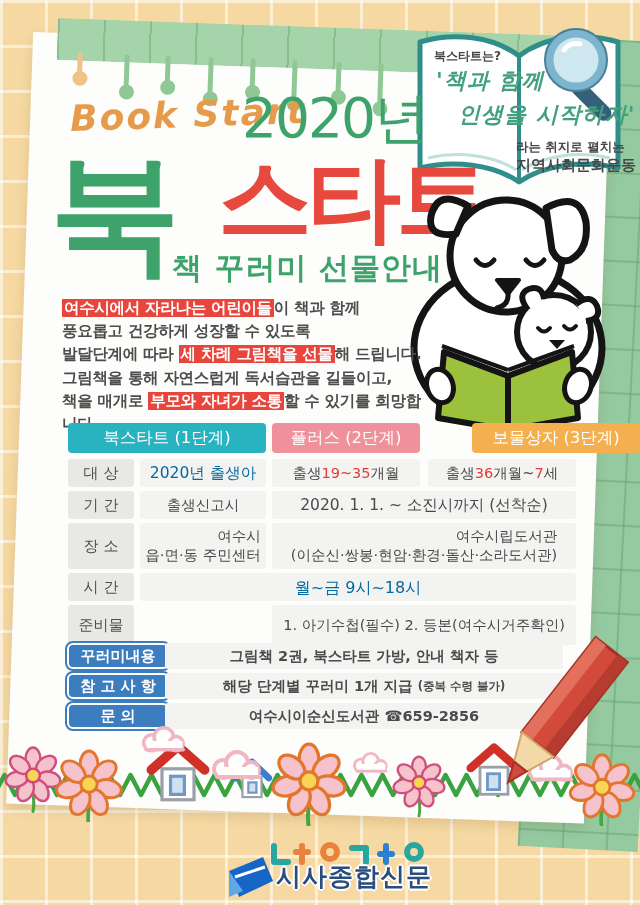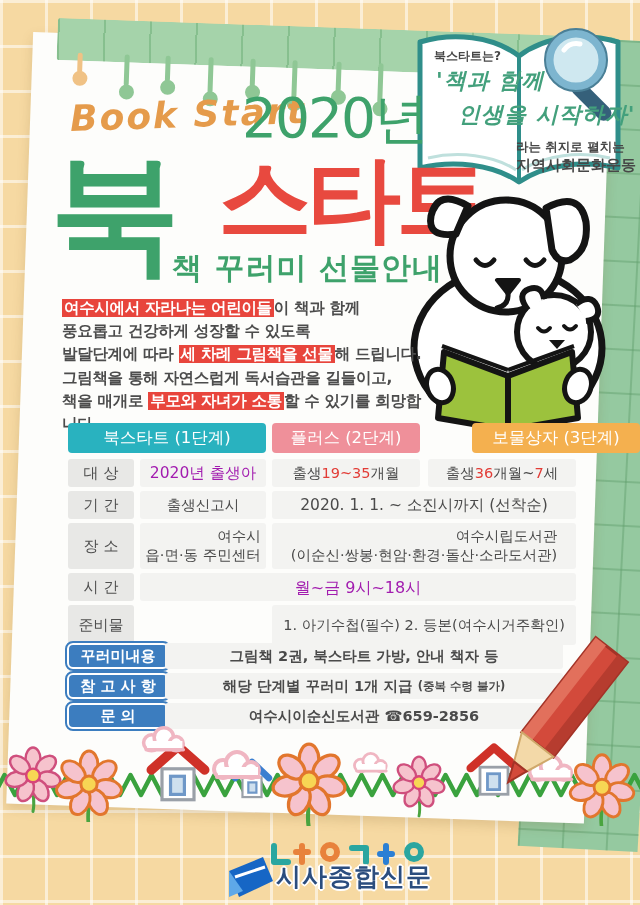--- a/index.html
+++ b/index.html
@@ -81,21 +81,21 @@
   .c2{left:204px;width:148px;}
   .c3{left:360px;width:148px;}
   .c23{left:204px;width:304px;}
   .call{left:72px;width:436px;}
   .r-target{top:36px;height:28px;}
   .r-period{top:68px;height:28px;}
   .r-place{top:100px;height:46px;}
   .r-time{top:150px;height:28px;}
   .r-items{top:182px;height:40px;}
   .red{color:#e23c36;}
-  .redtxt{color:#a21caf;}
+  .redtxt{color:#0369a1;}
 
   
   .badge{position:absolute;left:-1px;width:102px;height:26px;background:#3c7dbf;color:#fff;
     font-size:15px;font-weight:bold;display:flex;align-items:center;justify-content:center;
     border:2px solid #fff;outline:2px solid #3c7dbf;border-radius:6px;box-sizing:border-box;}
   .ival{position:absolute;left:97px;width:398px;height:26px;background:#f3f3f1;border-radius:3px;
     display:flex;align-items:center;justify-content:center;color:#4a4a4a;font-size:14.5px;font-weight:bold;}
   .row-i1{top:220px;}
   .row-i2{top:250px;}
   .row-i3{top:280px;}

